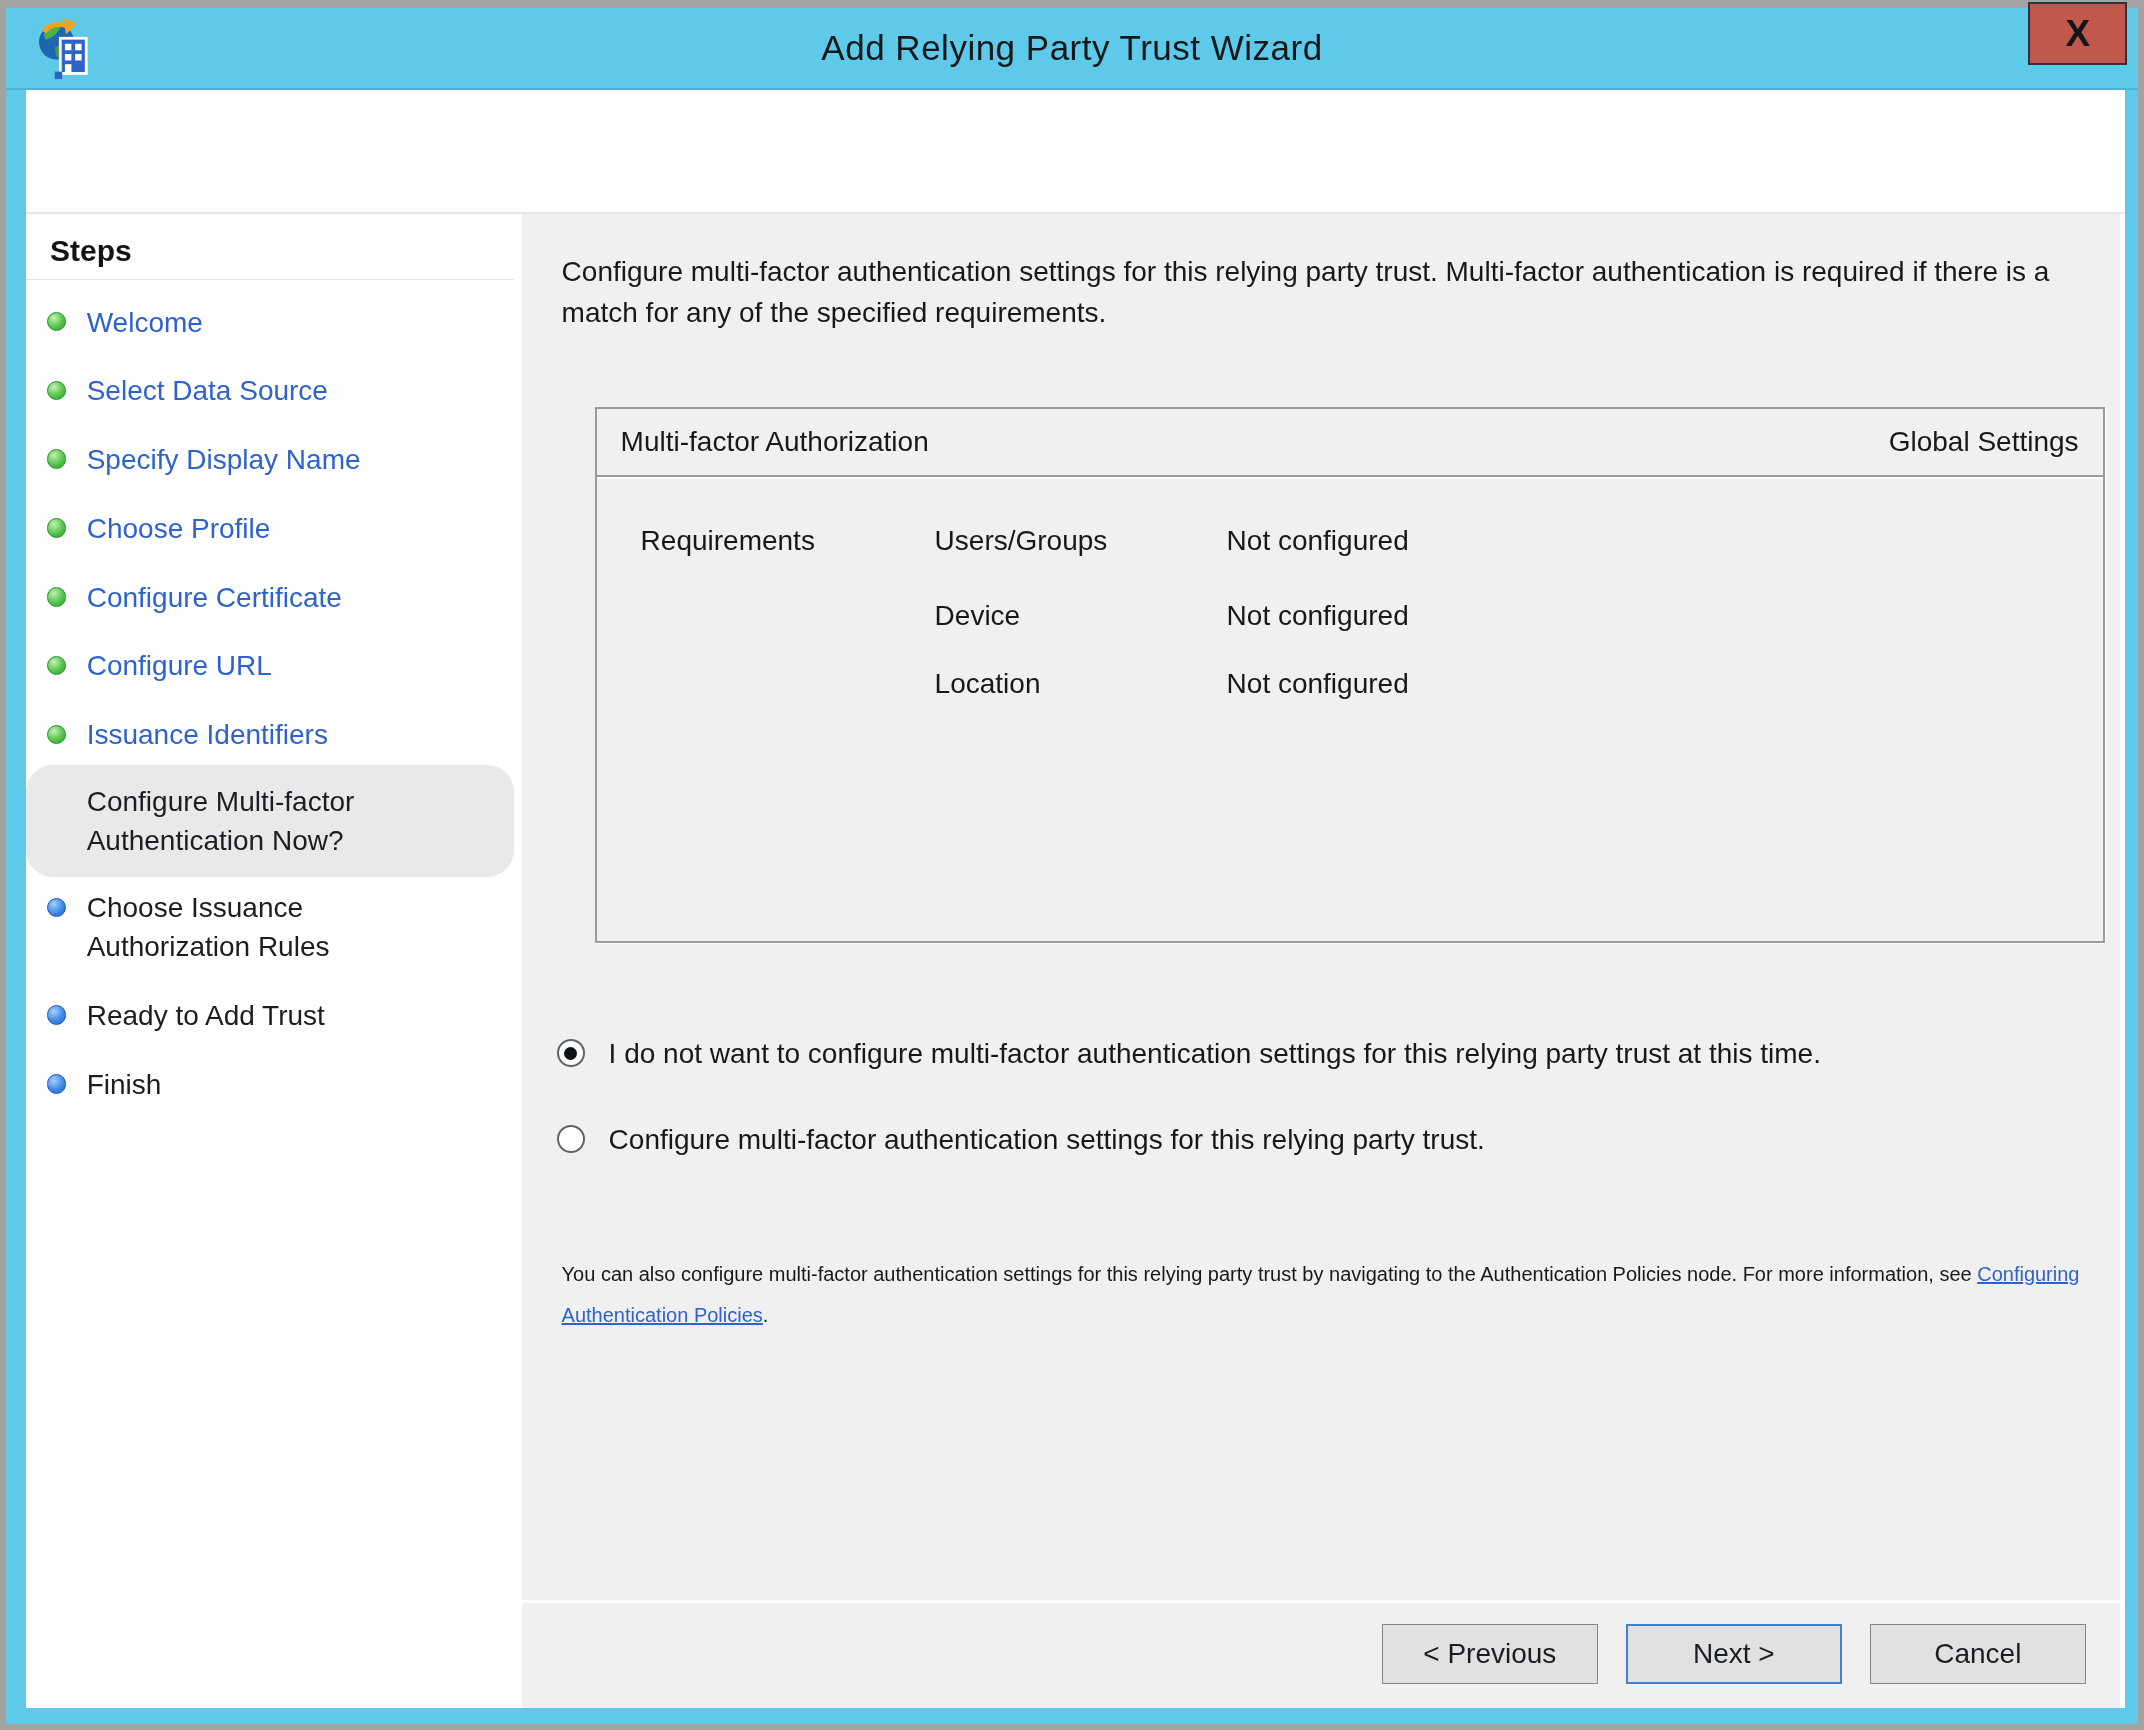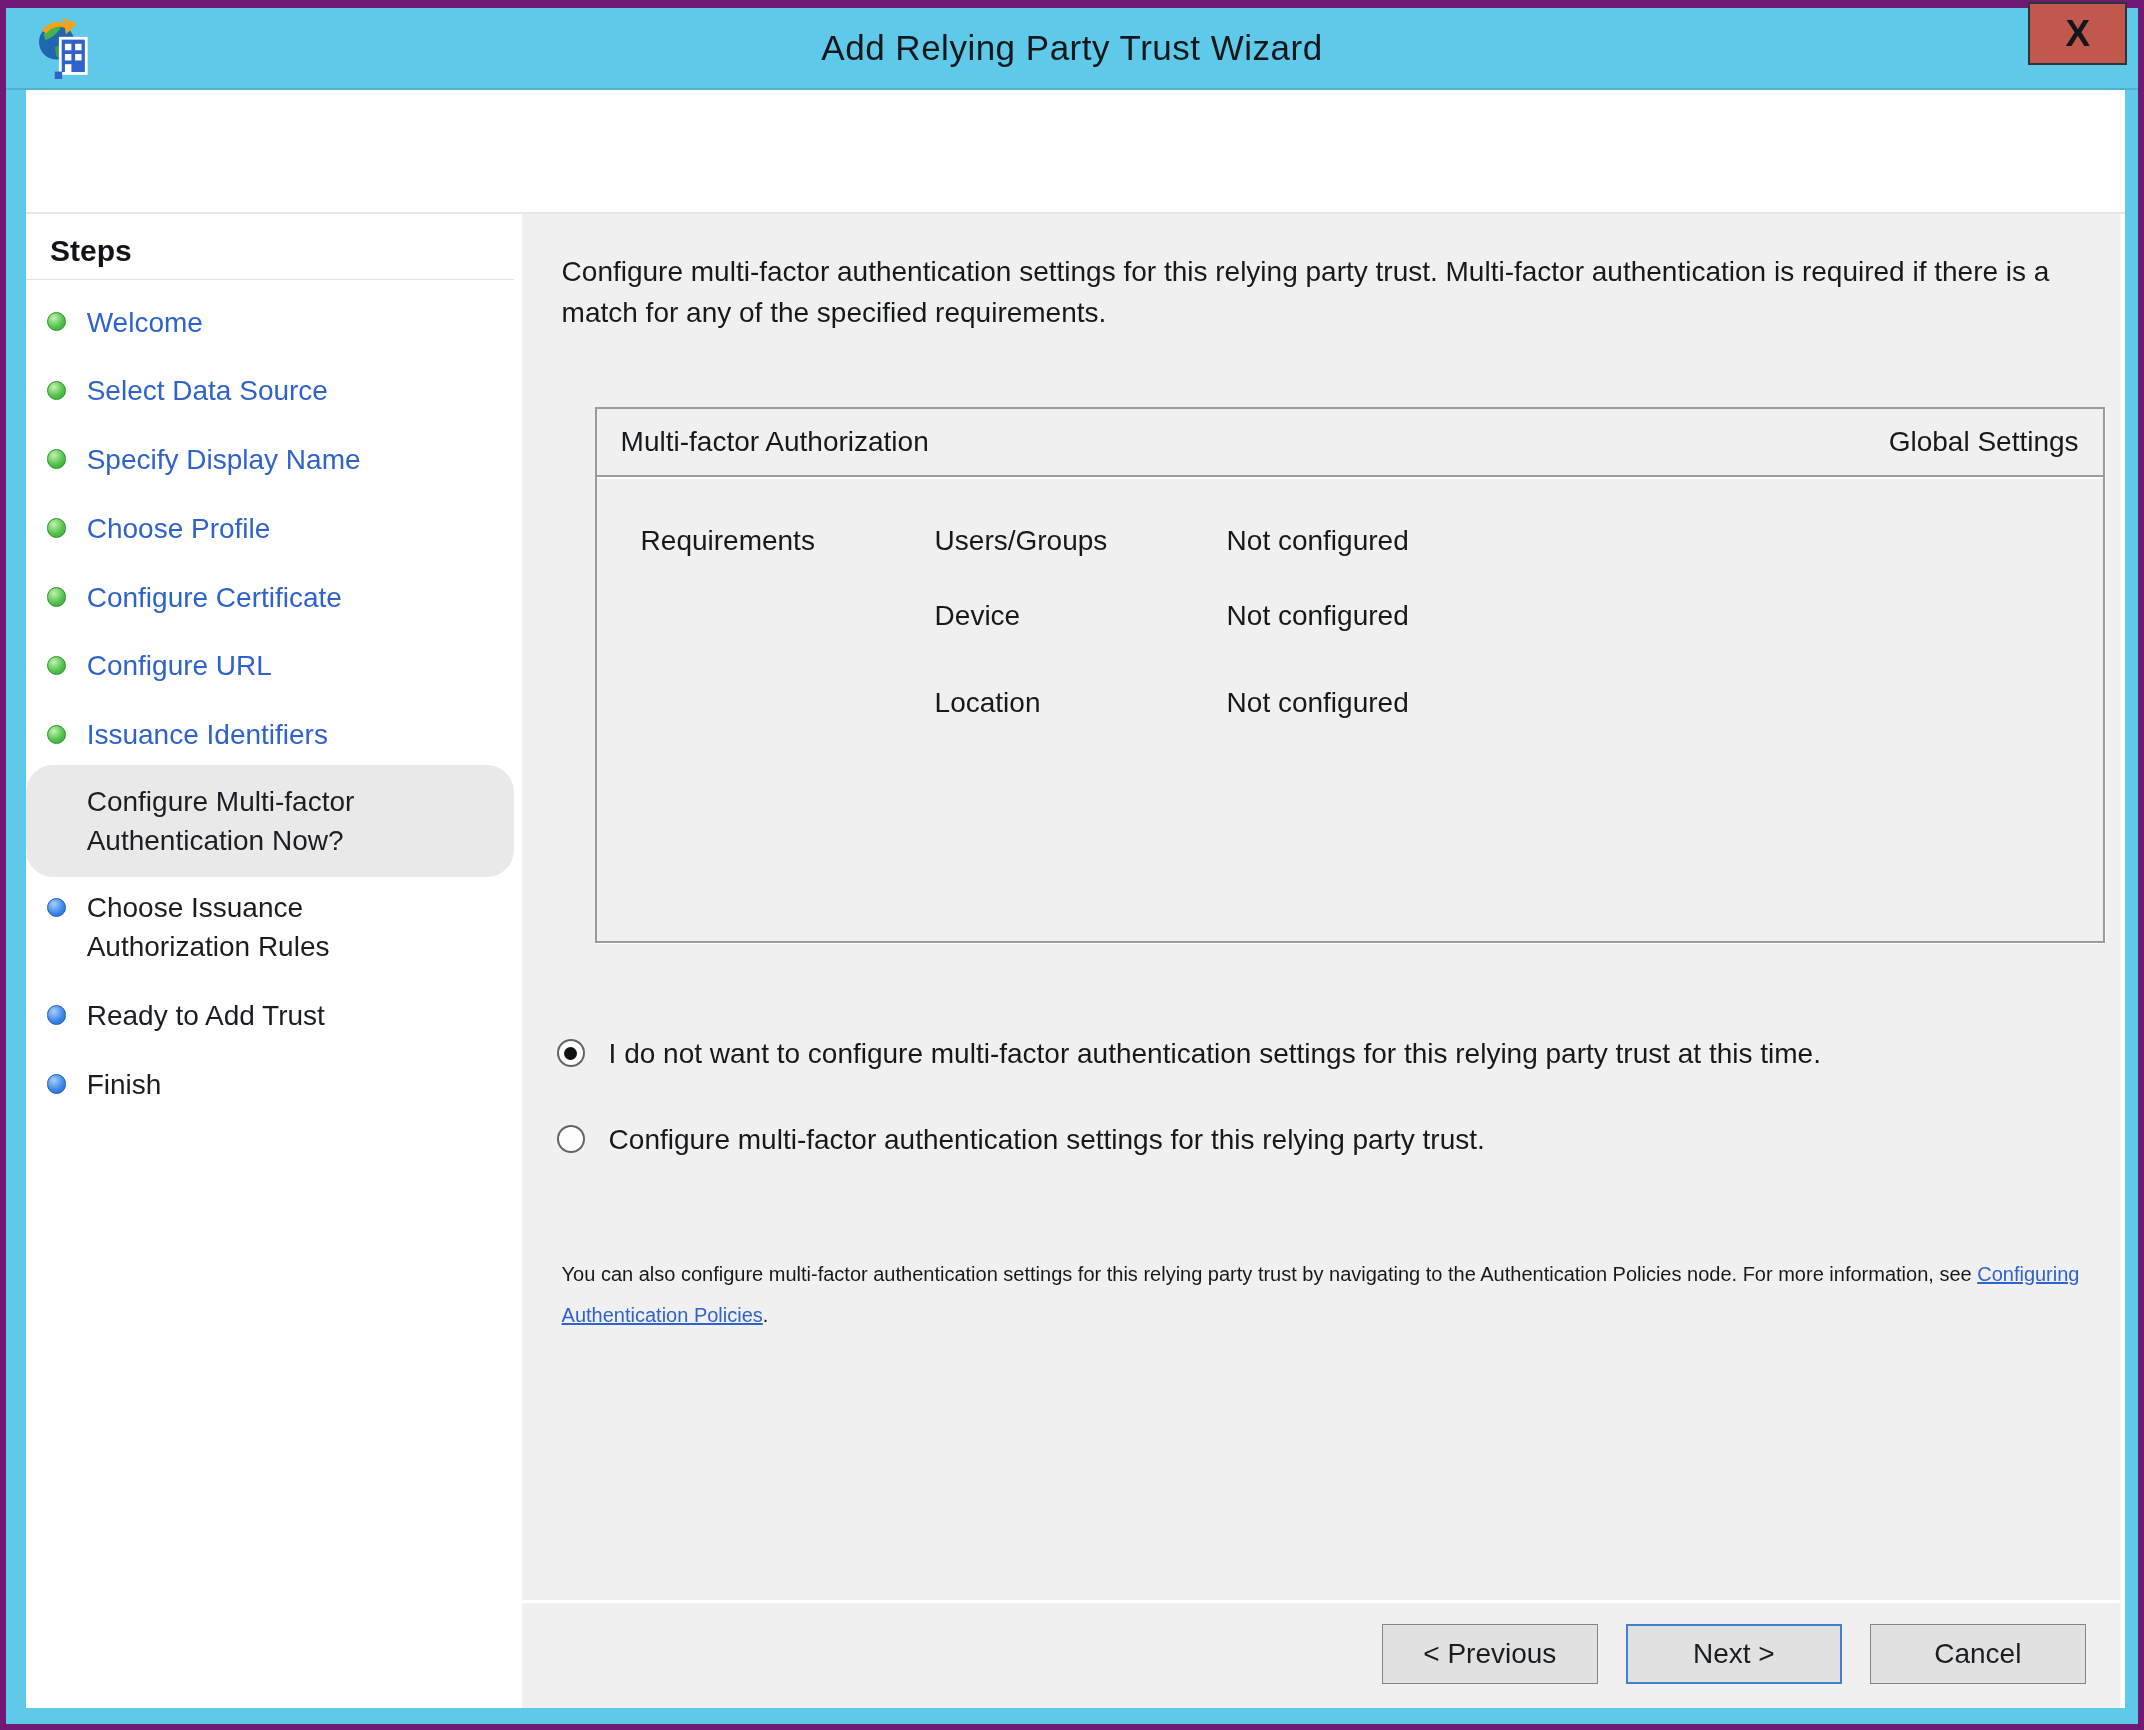--- a/index.html
+++ b/index.html
@@ -1,17 +1,17 @@
 <!DOCTYPE html>
 <html style="font-size:15px"><head>
 <meta charset="utf-8">
 <style>
   html,body{margin:0;padding:0;background:#30373d;}
   *{box-sizing:border-box;font-family:"Liberation Sans",sans-serif;}
-  .frame-outer{width:2144px;height:1730px;background:#701a75;padding:7.5px 5.6px 5.6px 5.6px;position:relative;}
+  .frame-outer{width:2144px;height:1730px;background:#a3a3a3;padding:7.5px 5.6px 5.6px 5.6px;position:relative;}
   .frame-blue{width:100%;height:100%;background:#5EC9E8;padding:0 13px 16px 20.5px;display:flex;flex-direction:column;}
   
   .titlebar{height:82px;flex:none;display:flex;align-items:center;position:relative;border-bottom:2.8px solid #4db2d6;margin:0 -13px 0 -20.5px;padding:0 13px 0 20.5px;}
   .app-icon{width:60px;height:63px;margin-left:7.5px;flex:none;}
   .win-title{position:absolute;left:0;right:0;text-align:center;font-size:35px;color:#15181b;letter-spacing:0.5px;}
   .close-btn{position:absolute;top:-5.6px;right:11.2px;width:99px;height:63px;background:#C1584E;border:2.8px solid #2e3338;color:#14171a;font-size:37px;font-weight:700;line-height:1;display:flex;align-items:center;justify-content:center;cursor:pointer;}
   
   .inner{flex:1;background:#ffffff;display:flex;flex-direction:column;min-height:0;}
   .header-band{height:124px;flex:none;background:#ffffff;border-bottom:2.8px solid #e7e7e7;}
   .main-row{flex:1;display:flex;min-height:0;}
@@ -34,21 +34,21 @@
   
   .mfa-table{position:absolute;left:73px;top:193px;width:1510px;height:536px;border:2.8px solid #9b9b9b;box-shadow:0.9px 0.9px 0 #ffffff;}
   .t-header{height:68px;display:flex;align-items:center;justify-content:space-between;padding:0 24px;font-size:28px;color:#16191c;border-bottom:2.8px solid #9b9b9b;box-shadow:0 1.9px 0 rgba(255,255,255,.9);}
   .t-body{position:relative;height:calc(100% - 71px);}
   .t-row{position:absolute;left:0;right:0;height:75px;line-height:75px;font-size:28px;color:#16191c;}
   .t-row .c-label{position:absolute;left:44px;}
   .t-row .c-name{position:absolute;left:338px;}
   .t-row .c-value{position:absolute;left:630px;}
   .t-row:nth-child(1){top:26px;}
   .t-row:nth-child(2){top:101px;}
-  .t-row:nth-child(3){top:188px;}
+  .t-row:nth-child(3){top:169px;}
   
   .radio-row{position:absolute;left:35px;display:flex;align-items:center;gap:24px;cursor:pointer;}
   .radio-row.r1{top:818px;}
   .radio-row.r2{top:904px;}
   .radio-circle{width:28px;height:28px;border-radius:50%;background:#fdfdfd;border:2.8px solid #5f6468;flex:none;position:relative;}
   .radio-circle.checked::after{content:"";position:absolute;left:50%;top:50%;width:13px;height:13px;margin:-6.5px 0 0 -6.5px;border-radius:50%;background:#101316;}
   .radio-text{font-size:28px;color:#16191c;line-height:43px;}
   
   .footer-note{position:absolute;left:40px;top:1040px;width:1543px;font-size:20px;line-height:41px;color:#16191c;margin:0;}
   .footer-note a{color:#2E62CC;text-decoration:underline;cursor:pointer;}

